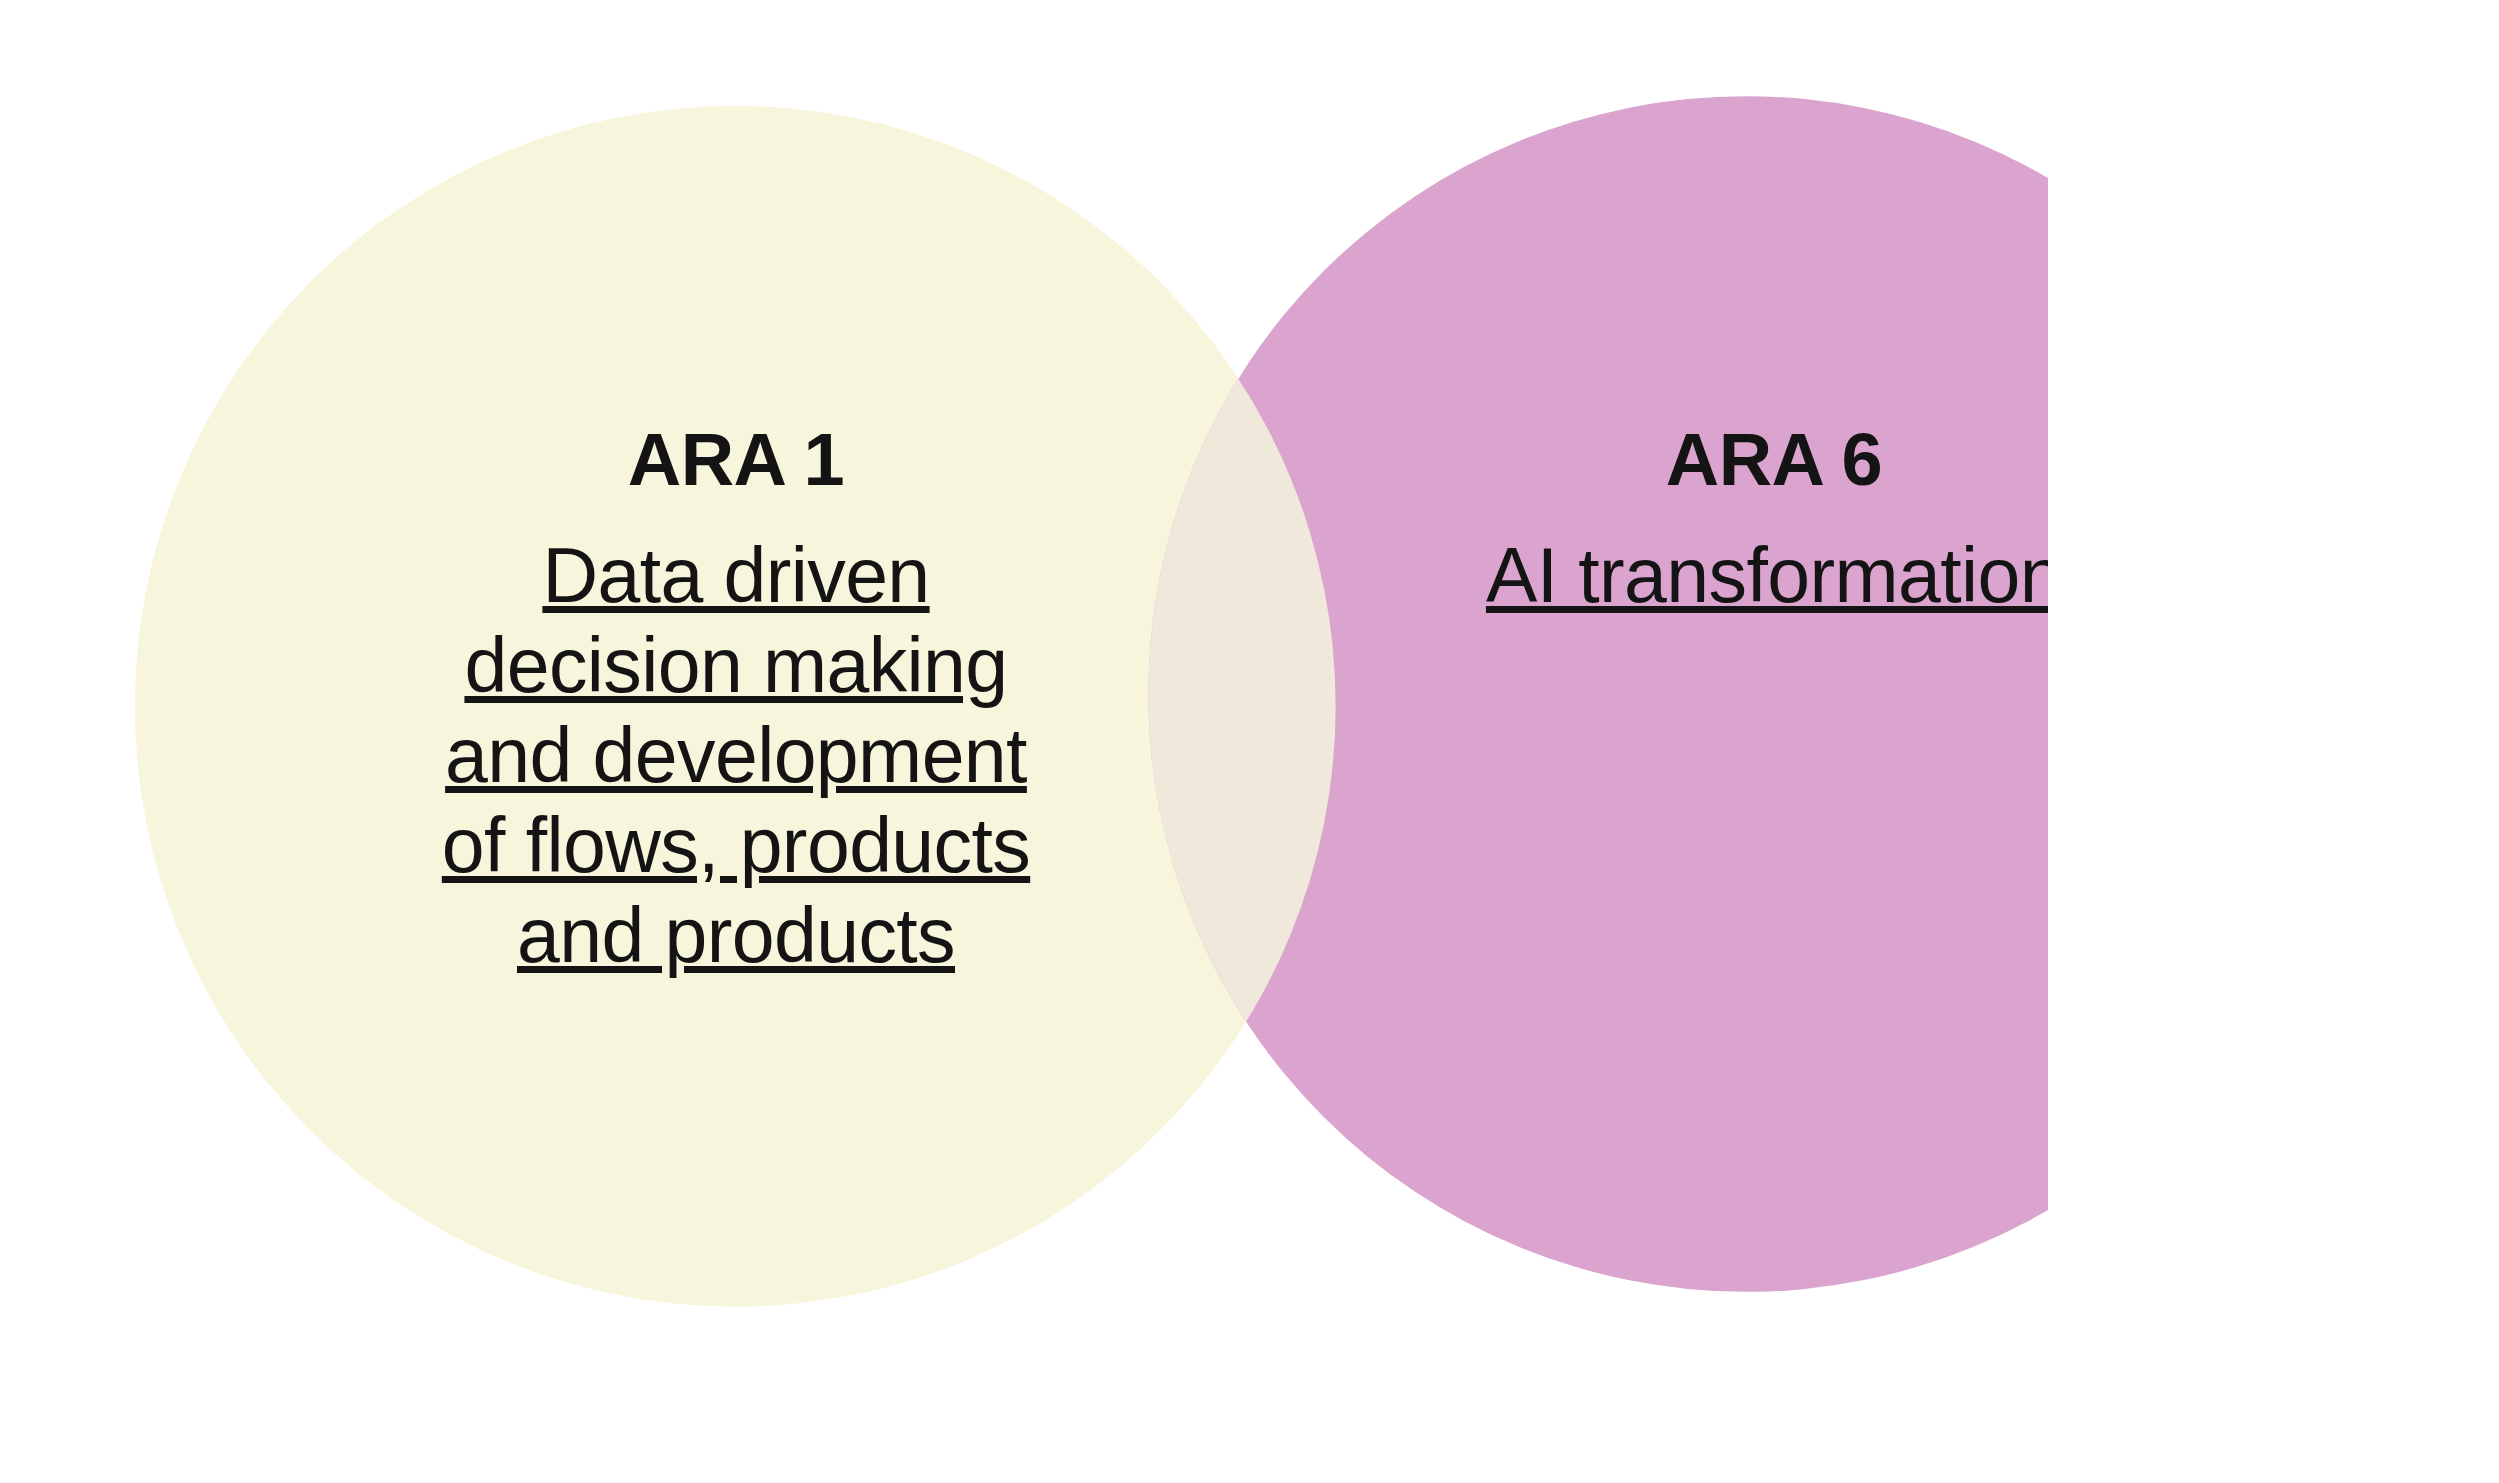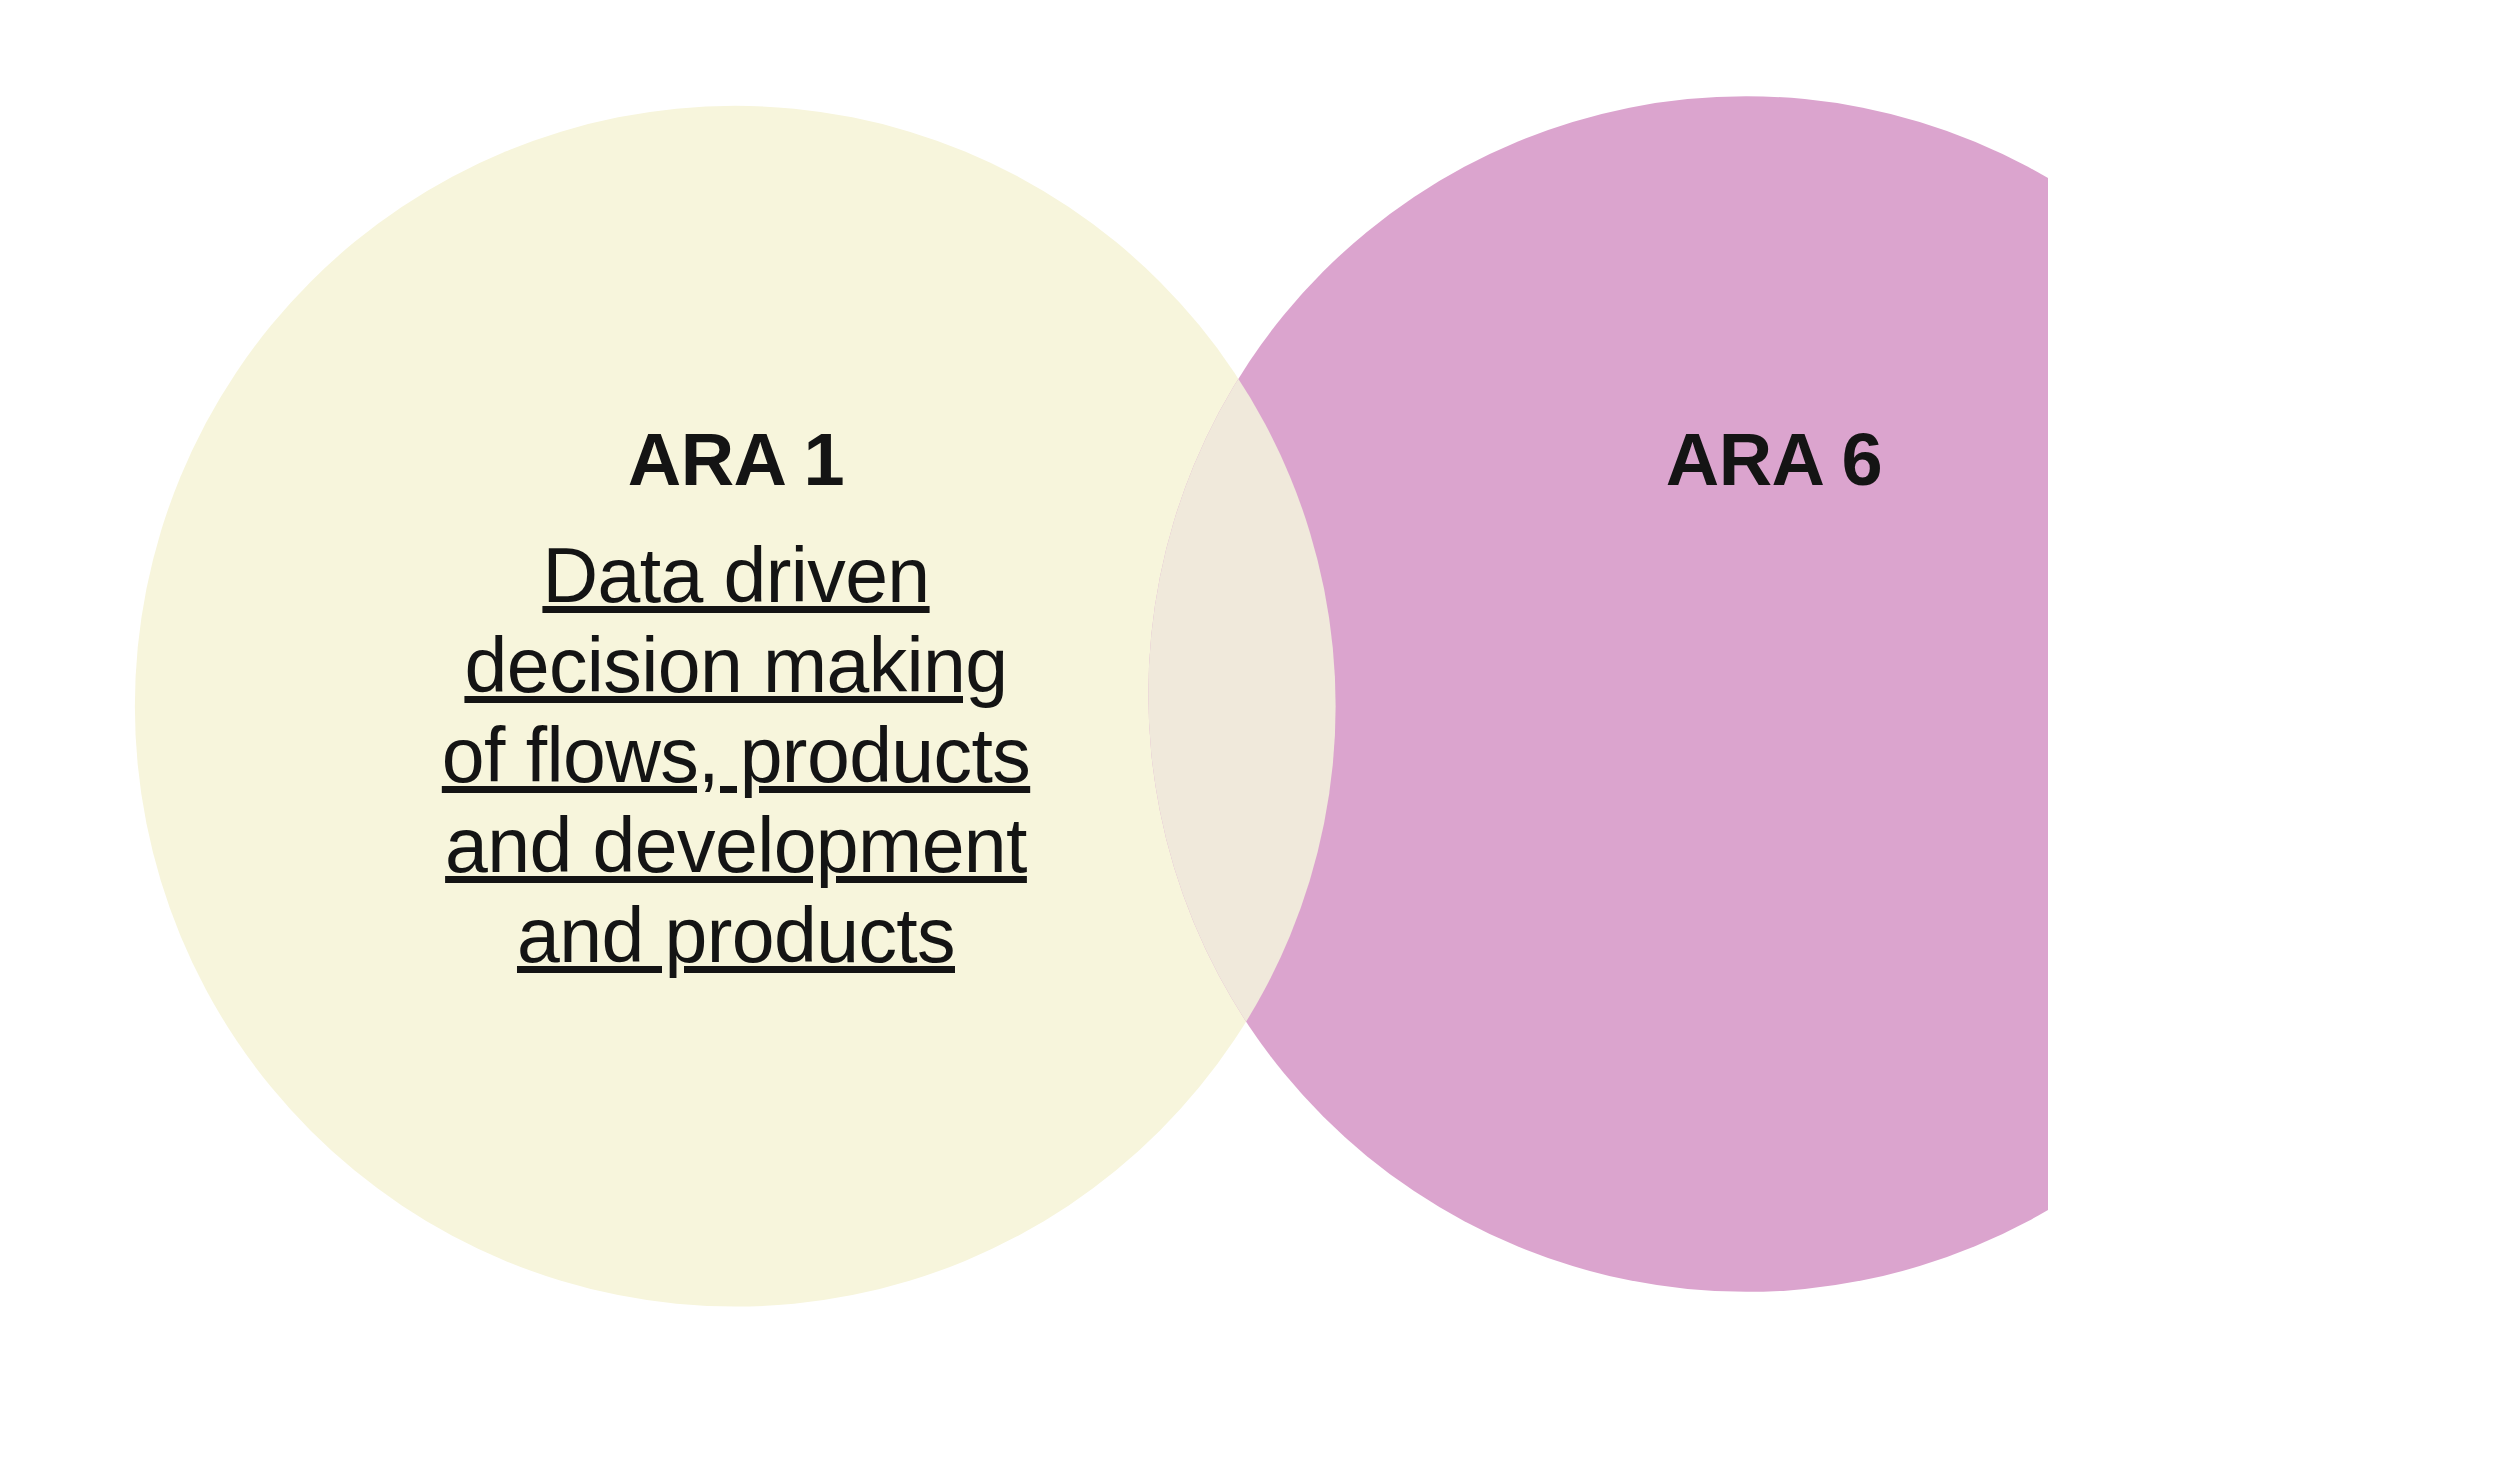--- a/index.html
+++ b/index.html
@@ -68,26 +68,27 @@
     <circle cx="2722" cy="1082" r="932" fill="#DBA4CE"></circle>
 
     <circle cx="1146" cy="1101" r="936" clip-path="url(#clip-right-circle)" fill="#F0E9DB"></circle>
   </svg>
 
   <div class="text-block left">
     <div class="venn-title">ARA 1</div>
     <div class="venn-desc">
       <span class="line">Data driven</span>
       <span class="line">decision making</span>
+      <span class="line">and development</span>
       <span class="line">of flows, products</span>
-      <span class="line">and development</span>
       <span class="line">and products</span>
     </div>
   </div>
 
   <div class="text-block right">
     <div class="venn-title">ARA 6</div>
     <div class="venn-desc">
+      <span class="line">AI transformation</span>
     </div>
   </div>
 
 </div>
 
 
 </body></html>

